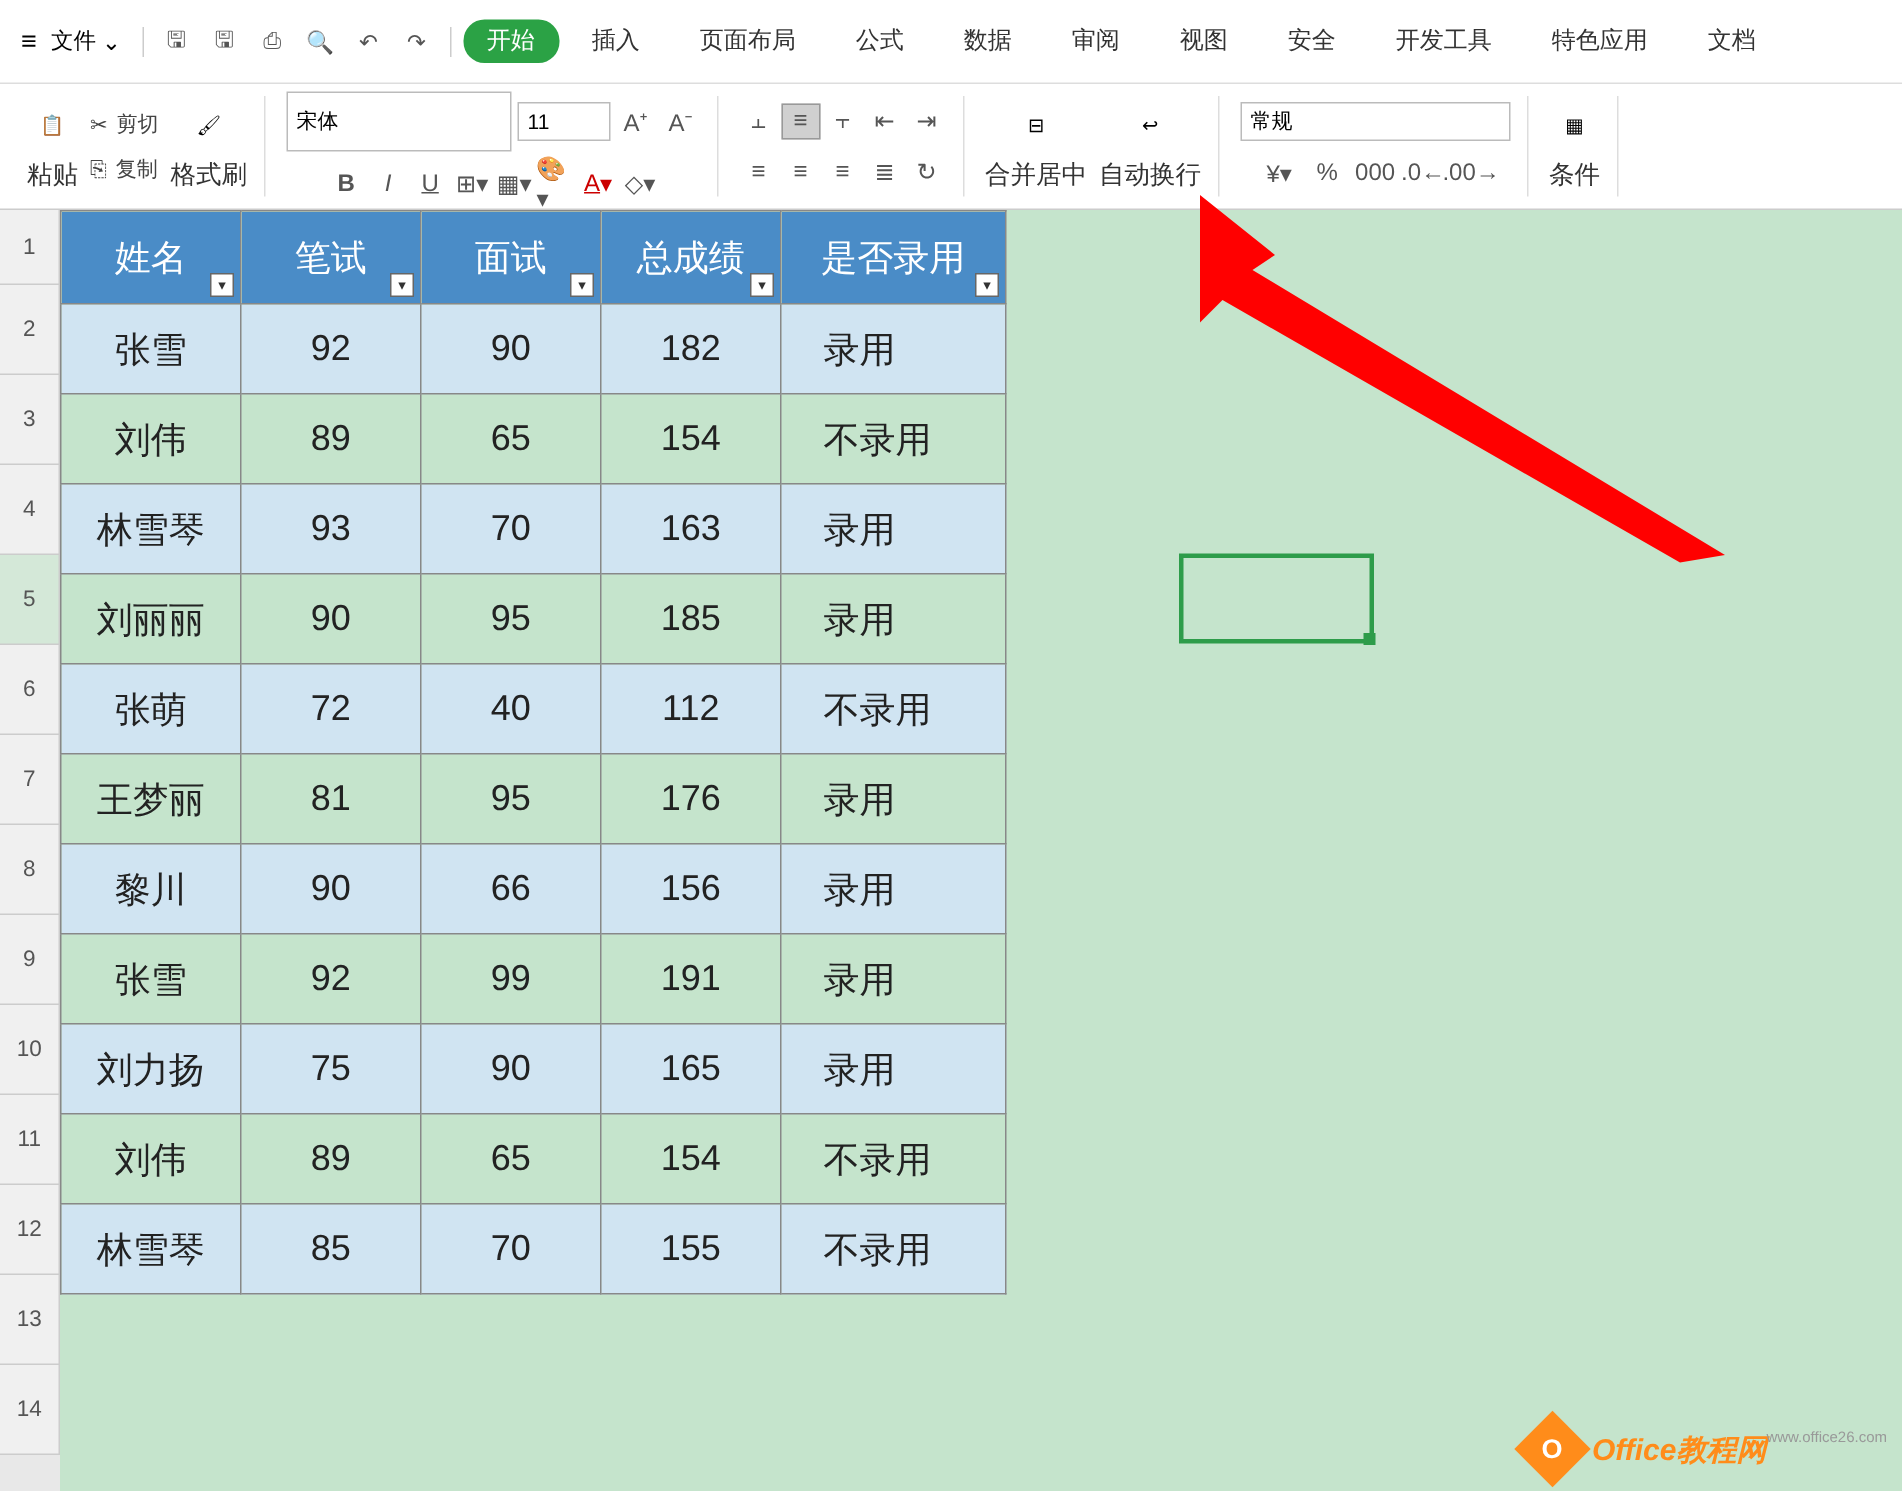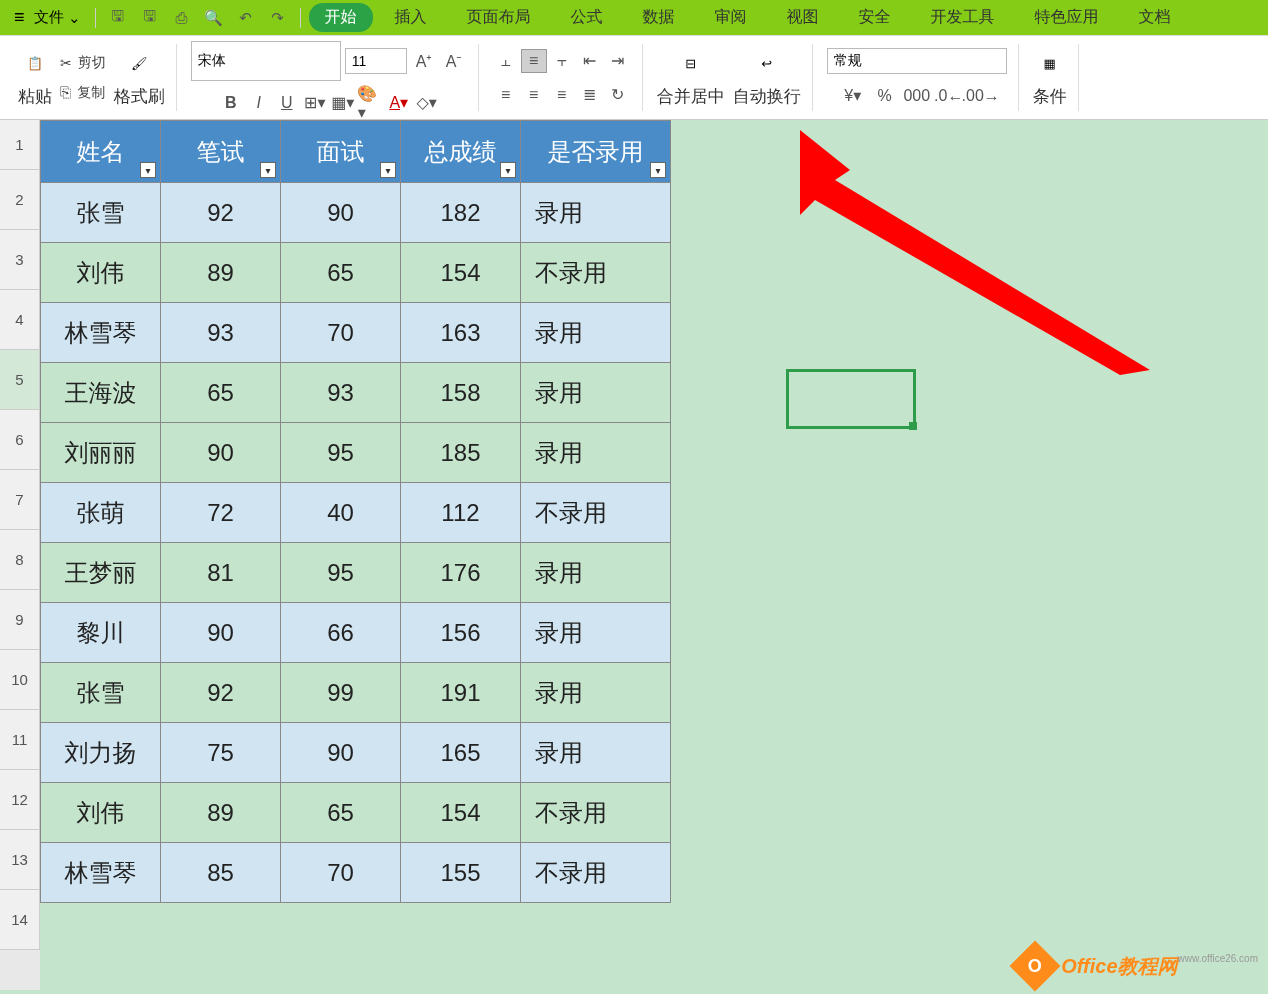--- a/index.html
+++ b/index.html
@@ -5,22 +5,22 @@
     * { margin: 0; padding: 0; box-sizing: border-box; }
     body {
       font-family: "Microsoft YaHei", "SimSun", sans-serif;
       background: #c5e4cc;
       width: 1268px;
       height: 994px;
       overflow: hidden;
       position: relative;
     }
     .menubar {
-      background: #84cc16;
-      height: 36px;
+      background: #ffffff;
+      height: 56px;
       display: flex;
       align-items: center;
       padding: 0 8px;
       border-bottom: 1px solid #ddd;
       font-size: 15px;
       gap: 4px;
     }
     .menubar .file-btn {
       display: flex;
       align-items: center;
@@ -199,21 +199,21 @@
       color: #333;
     }
     table.data td {
       height: 60px;
       border: 1px solid #888;
       font-size: 24px;
       text-align: center;
       padding: 0 10px;
       color: #222;
     }
-    table.data td.left { text-align: left; padding-left: 14px; }
+    table.data td.left { text-align: left; padding-left: 28px; }
     tr.blue td { background: #d0e4f2; }
     tr.green td { background: #c5e4cc; }
     .col-name { width: 120px; }
     .col-n { width: 120px; }
     .col-total { width: 120px; }
     .col-status { width: 150px; }
     .selected-cell {
       position: absolute;
       left: 786px;
       top: 369px;
@@ -451,27 +451,20 @@
             <td class="left">不录用</td>
           </tr>
           <tr class="blue">
             <td>林雪琴</td>
             <td>93</td>
             <td>70</td>
             <td>163</td>
             <td class="left">录用</td>
           </tr>
           <tr class="green">
-            <td>王海波</td>
-            <td>65</td>
-            <td>93</td>
-            <td>158</td>
-            <td class="left">录用</td>
-          </tr>
-          <tr class="green">
             <td>刘丽丽</td>
             <td>90</td>
             <td>95</td>
             <td>185</td>
             <td class="left">录用</td>
           </tr>
           <tr class="blue">
             <td>张萌</td>
             <td>72</td>
             <td>40</td>

